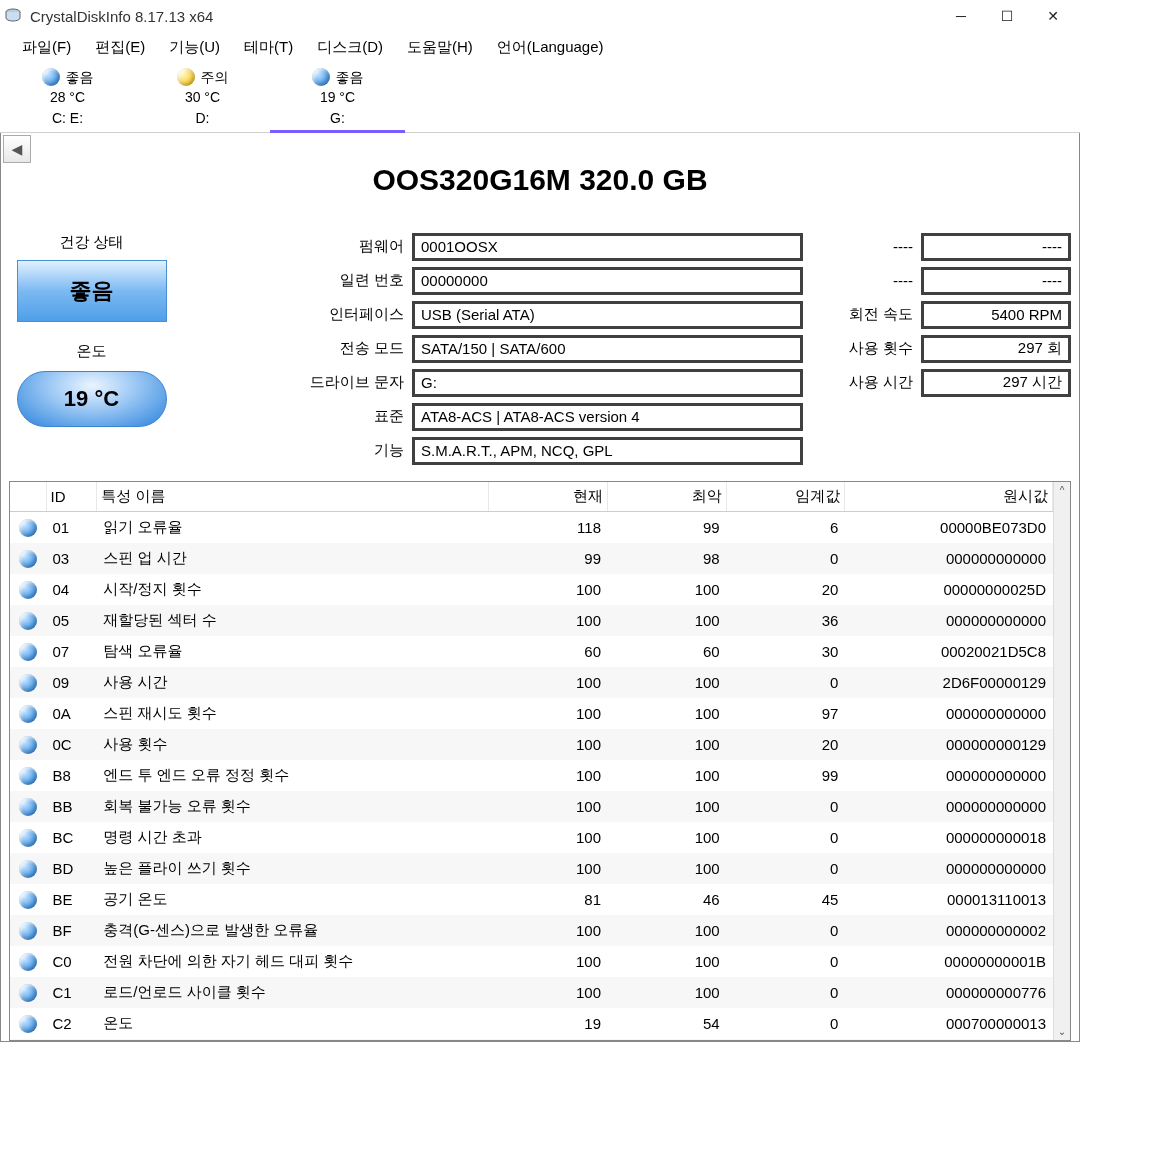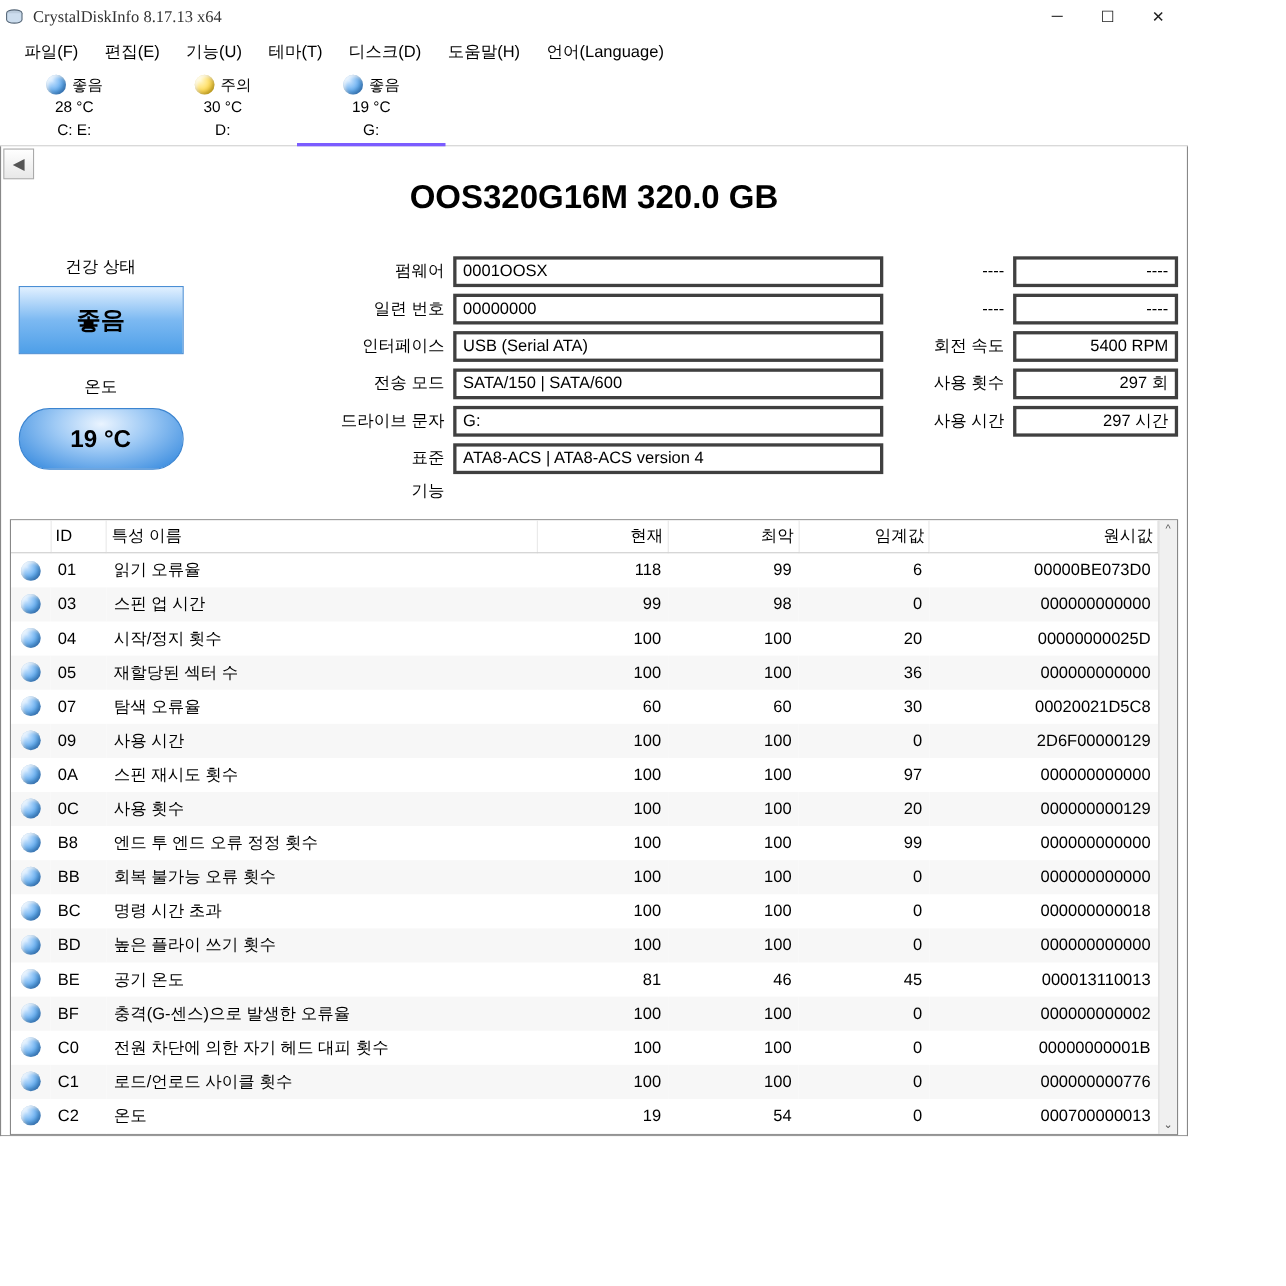--- a/index.html
+++ b/index.html
@@ -9,21 +9,20 @@
     background: #fff;
     color: #000;
     width: 1080px;
   }
   .titlebar {
     display: flex;
     align-items: center;
     height: 32px;
     padding: 0 4px;
     background: #fff;
-    font-family: Liberation Serif, serif;
   }
   .titlebar .app-icon {
     width: 18px; height: 18px;
     margin-right: 8px;
     display: inline-flex;
     align-items: center;
     justify-content: center;
   }
   .titlebar .title { flex: 1; font-size: 15px; color: #333; }
   .winbtn {
@@ -292,20 +291,21 @@
         <div class="kv-row">
           <div class="k">드라이브 문자</div>
           <div class="v">G:</div>
         </div>
         <div class="kv-row">
           <div class="k">표준</div>
           <div class="v">ATA8-ACS | ATA8-ACS version 4</div>
         </div>
         <div class="kv-row">
           <div class="k">기능</div>
+          <div class="v">S.M.A.R.T., APM, NCQ, GPL</div>
         </div>
       </div>
     <div class="right-col" id="info-right">
         <div class="kv-row">
           <div class="k">----</div>
           <div class="v">----</div>
         </div>
         <div class="kv-row">
           <div class="k">----</div>
           <div class="v">----</div>

